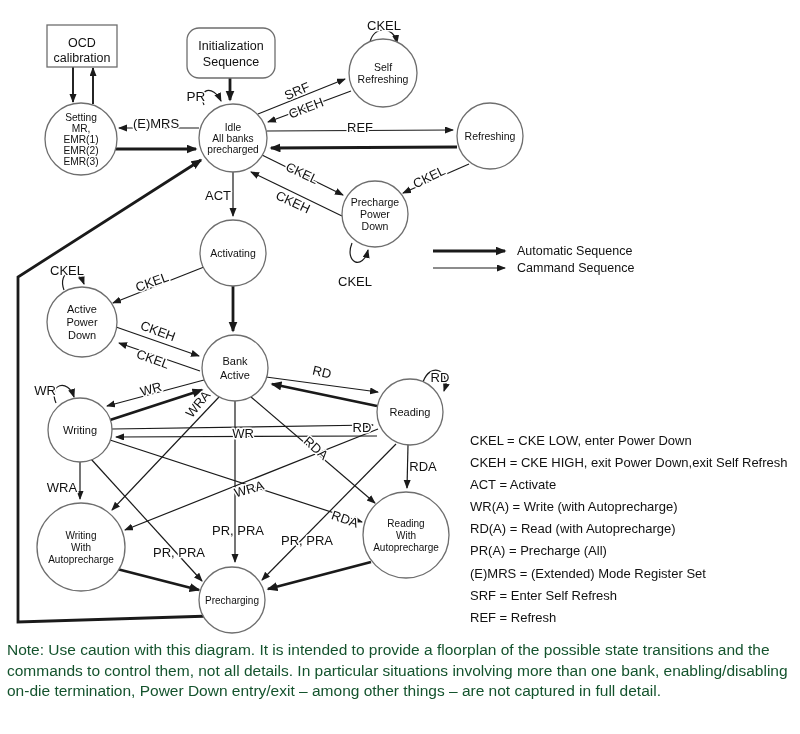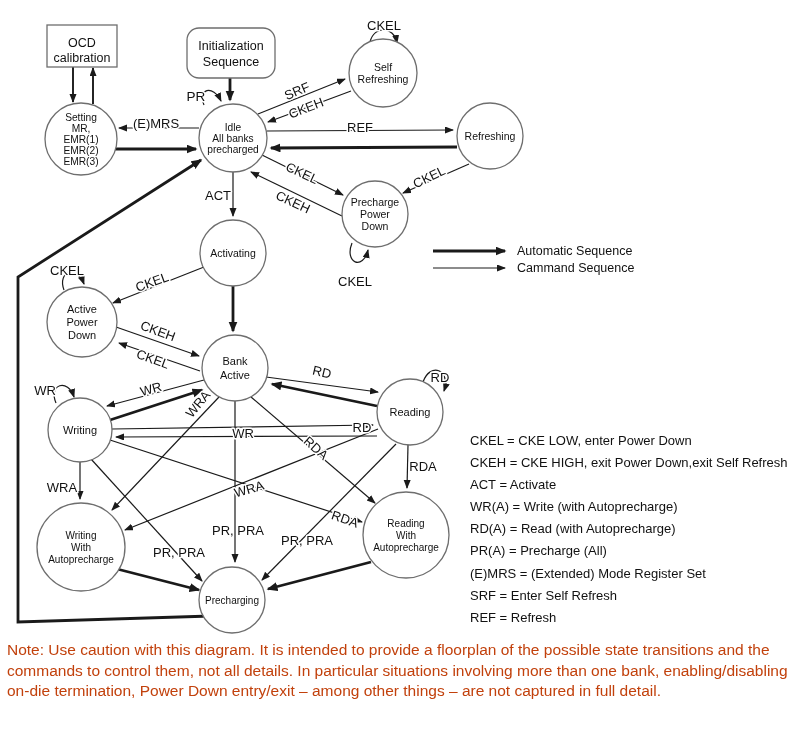--- a/index.html
+++ b/index.html
@@ -3,21 +3,21 @@
 <meta charset="utf-8">
 <style>
   html,body{margin:0;padding:0;background:#fff;}
   .page{position:relative;width:800px;height:734px;background:#fff;font-family:"Liberation Sans",sans-serif;}
   svg{display:block;}
   svg text{font-family:"Liberation Sans","DejaVu Sans",sans-serif;fill:#111;}
   .state-label{text-anchor:middle;}
   .elabel{text-anchor:middle;paint-order:stroke;stroke:#fff;stroke-width:3px;stroke-linejoin:round;}
   .keyline{text-anchor:start;font-size:13px;}
   .legend-label{text-anchor:start;font-size:12.5px;}
-  .note{position:absolute;left:7px;top:640px;width:788px;font-size:15.5px;line-height:1.33;color:#c2410c;}
+  .note{position:absolute;left:7px;top:640px;width:788px;font-size:15.5px;line-height:1.33;color:#14532d;}
   .edge{stroke:#1a1a1a;fill:none;}
   .thin{stroke-width:1.2px;}
   .med{stroke-width:1.9px;}
   .thick{stroke-width:2.8px;}
   .node{fill:#fff;stroke:#6e6e6e;stroke-width:1.3px;}
 </style>
 </head>
 <body>
 
 <div class="page">

